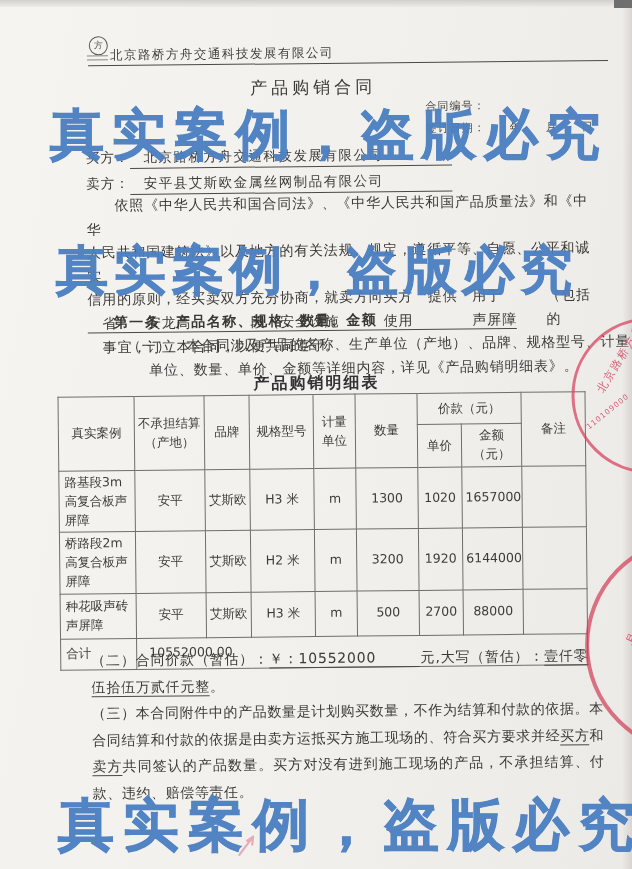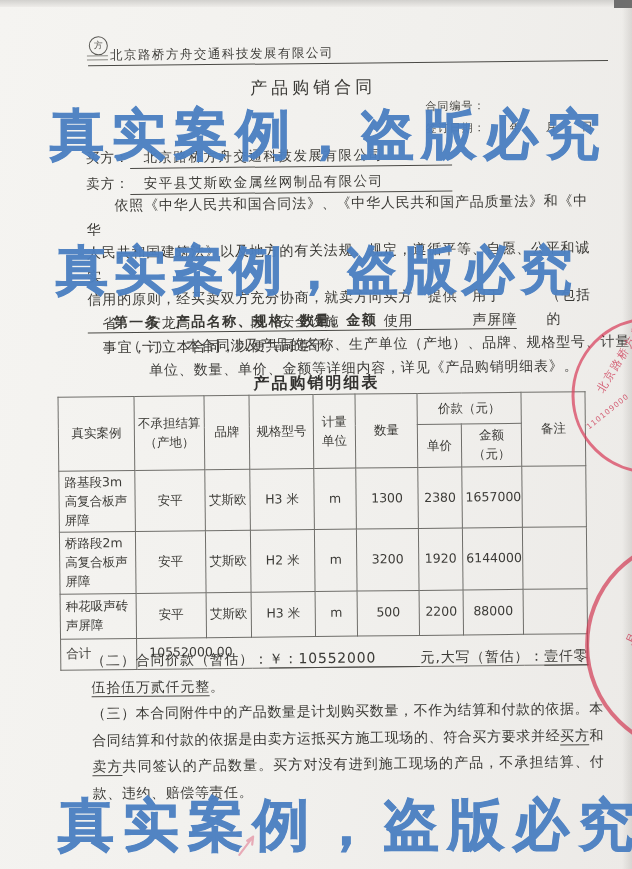--- a/index.html
+++ b/index.html
@@ -145,21 +145,21 @@
         <th>单价</th>
         <th>金额（元）</th>
       </tr>
       <tr class="r">
         <td class="prod">路基段3m高复合板声屏障</td>
         <td>安平</td>
         <td>艾斯欧</td>
         <td>H3 米</td>
         <td>m</td>
         <td>1300</td>
-        <td>2380</td>
+        <td>1020</td>
         <td>1657000</td>
         <td></td>
       </tr>
       <tr class="r">
         <td class="prod">桥路段2m高复合板声屏障</td>
         <td>安平</td>
         <td>艾斯欧</td>
         <td>H2 米</td>
         <td>m</td>
         <td>3200</td>
@@ -167,21 +167,21 @@
         <td>6144000</td>
         <td></td>
       </tr>
       <tr class="r r3">
         <td class="prod">种花吸声砖声屏障</td>
         <td>安平</td>
         <td>艾斯欧</td>
         <td>H3 米</td>
         <td>m</td>
         <td>500</td>
-        <td>2200</td>
+        <td>2700</td>
         <td>88000</td>
         <td></td>
       </tr>
       <tr class="total">
         <td class="prod">合计</td>
         <td colspan="8" class="total-val">10552000.00</td>
       </tr>
     </tbody>
       </table>
   </div>

